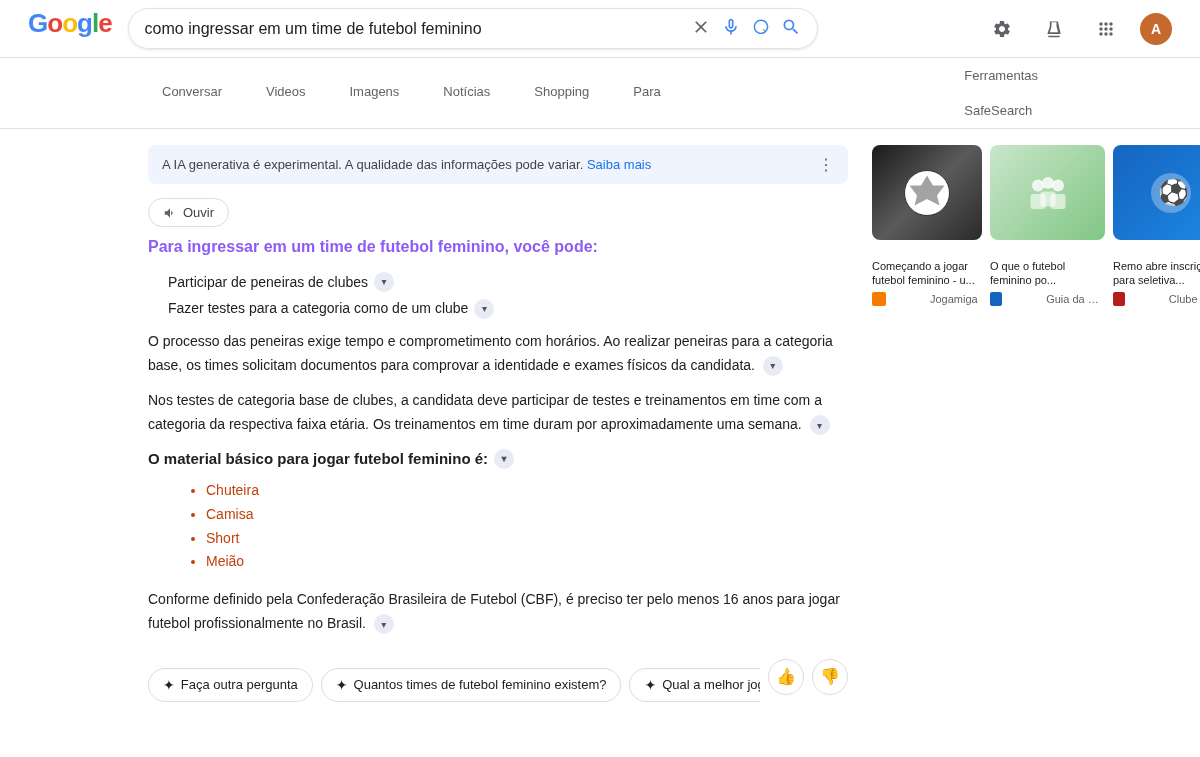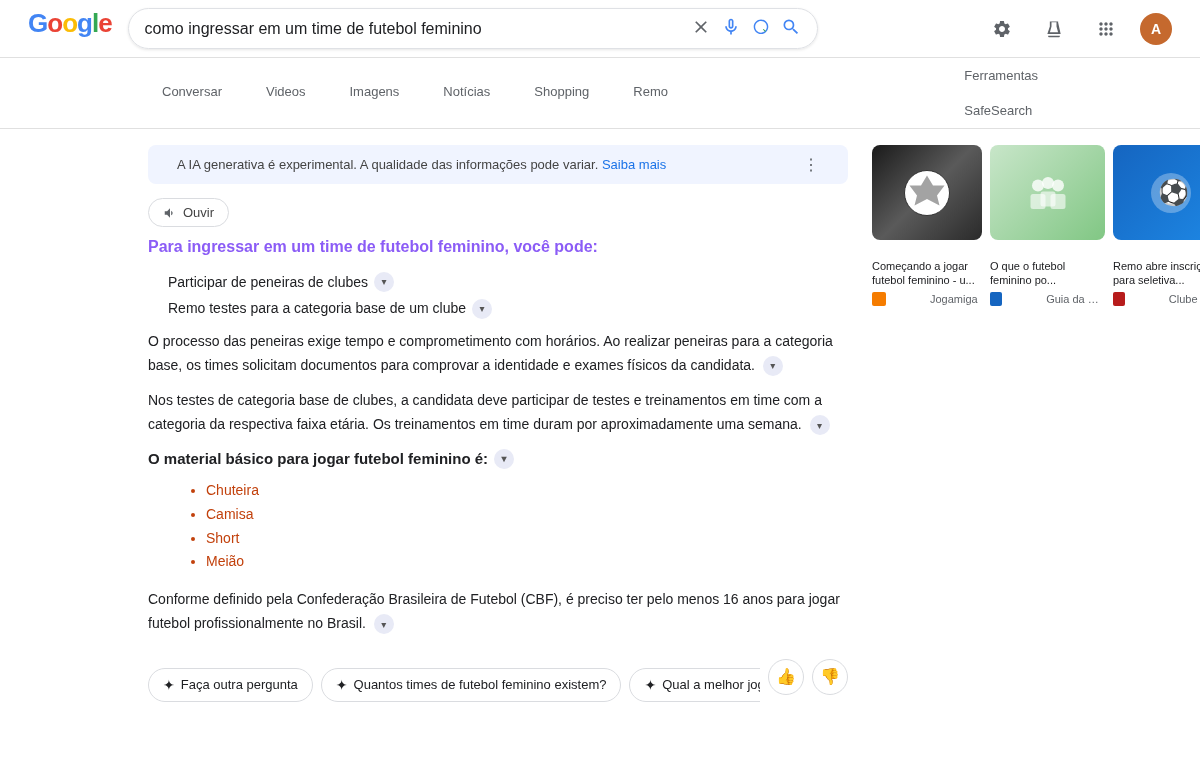--- a/index.html
+++ b/index.html
@@ -114,21 +114,21 @@
 
     
     .ai-panel {
       flex: 0 0 700px;
       max-width: 700px;
     }
 
     .ai-notice {
       background: #f0f4ff;
       border-radius: 8px;
-      padding: 10px 29px;
+      padding: 10px 14px;
       margin-bottom: 14px;
       font-size: 13px;
       color: #444;
       display: flex;
       align-items: center;
       justify-content: space-between;
     }
     .ai-notice-text a { color: #1a73e8; text-decoration: none; }
     .ai-notice-icon { color: #5f6368; cursor: pointer; font-size: 16px; }
 
@@ -381,21 +381,21 @@
     <div class="avatar">A</div>
   </div>
 </div>
 
 <div class="nav-tabs">
   <div class="nav-tab">Conversar</div>
   <div class="nav-tab">Videos</div>
   <div class="nav-tab">Imagens</div>
   <div class="nav-tab">Notícias</div>
   <div class="nav-tab">Shopping</div>
-  <div class="nav-tab">Remo</div>
+  <div class="nav-tab">Para</div>
   <div class="nav-right">
     <div class="nav-tools-btn">Ferramentas</div>
     <div class="nav-tools-btn">SafeSearch</div>
   </div>
 </div>
 
 <div class="main-content">
 
   <div class="ai-panel">
 
@@ -419,21 +419,21 @@
     
     <div class="ai-answer-title">Para ingressar em um time de futebol feminino, você pode:</div>
 
     
     <ul class="expandable-list">
       <li>
         <span>Participar de peneiras de clubes</span>
         <span class="expand-arrow">▾</span>
       </li>
       <li>
-        <span>Remo testes para a categoria base de um clube</span>
+        <span>Fazer testes para a categoria como de um clube</span>
         <span class="expand-arrow">▾</span>
       </li>
     </ul>
 
     
     <p class="ai-paragraph">
       <span>O processo das peneiras exige tempo e comprometimento com horários. Ao realizar peneiras para a categoria base, os times solicitam documentos para comprovar a identidade e exames físicos da candidata.</span>
       <span class="expand-inline">▾</span>
     </p>
 

